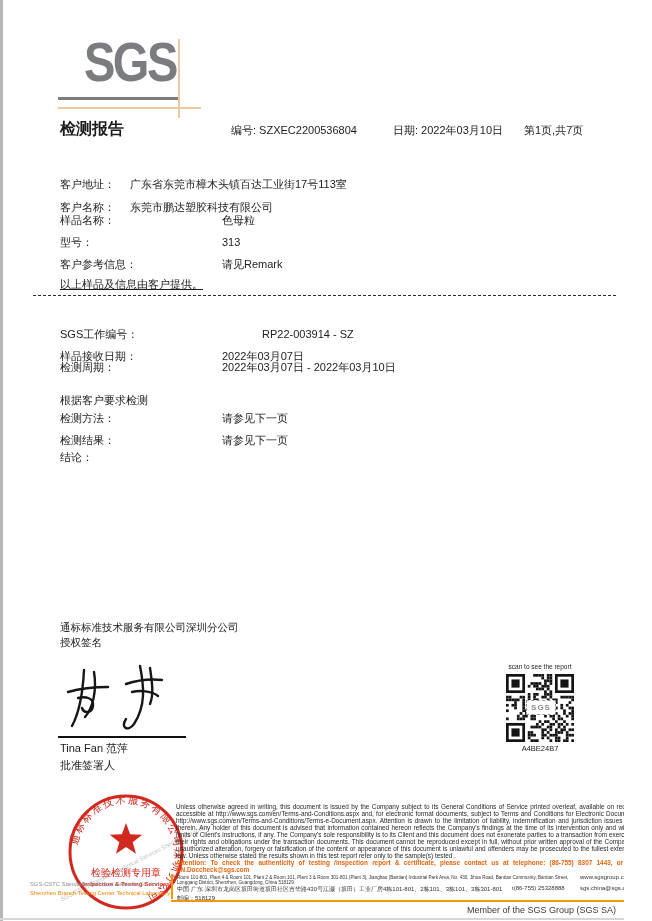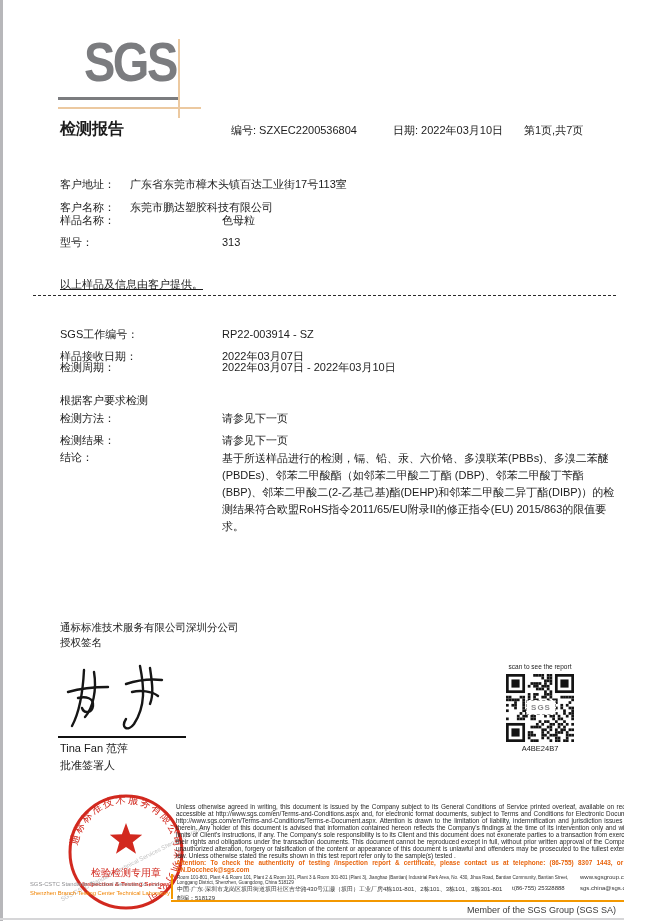--- a/index.html
+++ b/index.html
@@ -94,25 +94,29 @@
   </div>
 
   <div class="frow wide" style="top:213px;justify-content:center;">
     <span class="lab">样品名称：</span>
     <span>色母粒</span>
   </div>
   <div class="frow wide" style="top:235px;">
     <span class="lab">型号：</span>
     <span>313</span>
   </div>
+  <div class="frow wide" style="top:257px;">
+    <span class="lab">客户参考信息：</span>
+    <span>请见Remark</span>
+  </div>
   <div class="note">以上样品及信息由客户提供。</div>
 
   <div class="dashed"></div>
 
-  <div class="frow wide" style="top:327px;">
+  <div class="frow wide" style="top:327px;gap:40px;">
     <span class="lab">SGS工作编号：</span>
     <span>RP22-003914 - SZ</span>
   </div>
   <div class="frow wide" style="top:349px;">
     <span class="lab">样品接收日期：</span>
     <span>2022年03月07日</span>
   </div>
   <div class="frow wide" style="top:360px;">
     <span class="lab">检测周期：</span>
     <span>2022年03月07日 - 2022年03月10日</span>
@@ -123,21 +127,20 @@
   <div class="frow wide" style="top:411px;">
     <span class="lab">检测方法：</span>
     <span>请参见下一页</span>
   </div>
   <div class="frow wide" style="top:433px;">
     <span class="lab">检测结果：</span>
     <span>请参见下一页</span>
   </div>
   <div class="frow wide" style="top:450px;">
     <span class="lab">结论：</span>
-    <span class="concl-val">基于所送样品进行的检测，镉、铅、汞、六价铬、多溴联苯(PBBs)、多溴二苯醚(PBDEs)、邻苯二甲酸酯（如邻苯二甲酸二丁酯 (DBP)、邻苯二甲酸丁苄酯(BBP)、邻苯二甲酸二(2-乙基己基)酯(DEHP)和邻苯二甲酸二异丁酯(DIBP)）的检测结果符合欧盟RoHS指令2011/65/EU附录II的修正指令(EU) 2015/863的限值要求。</span>
   </div>
 
   <div class="sig-company">通标标准技术服务有限公司深圳分公司</div>
   <div class="sig-auth">授权签名</div>
   <svg class="sig-svg" width="130" height="76" viewBox="0 0 130 76">
     <g fill="none" stroke="#161616" stroke-width="2.4" stroke-linecap="round">
       <path d="M8,34 C22,30 36,29 48,29"></path>
       <path d="M24,12 C23,32 19,55 12,68"></path>
       <path d="M34,14 C37,32 33,50 25,59"></path>
       <path d="M18,40 C26,38 34,40 33,48 C32,55 24,56 22,50"></path>

